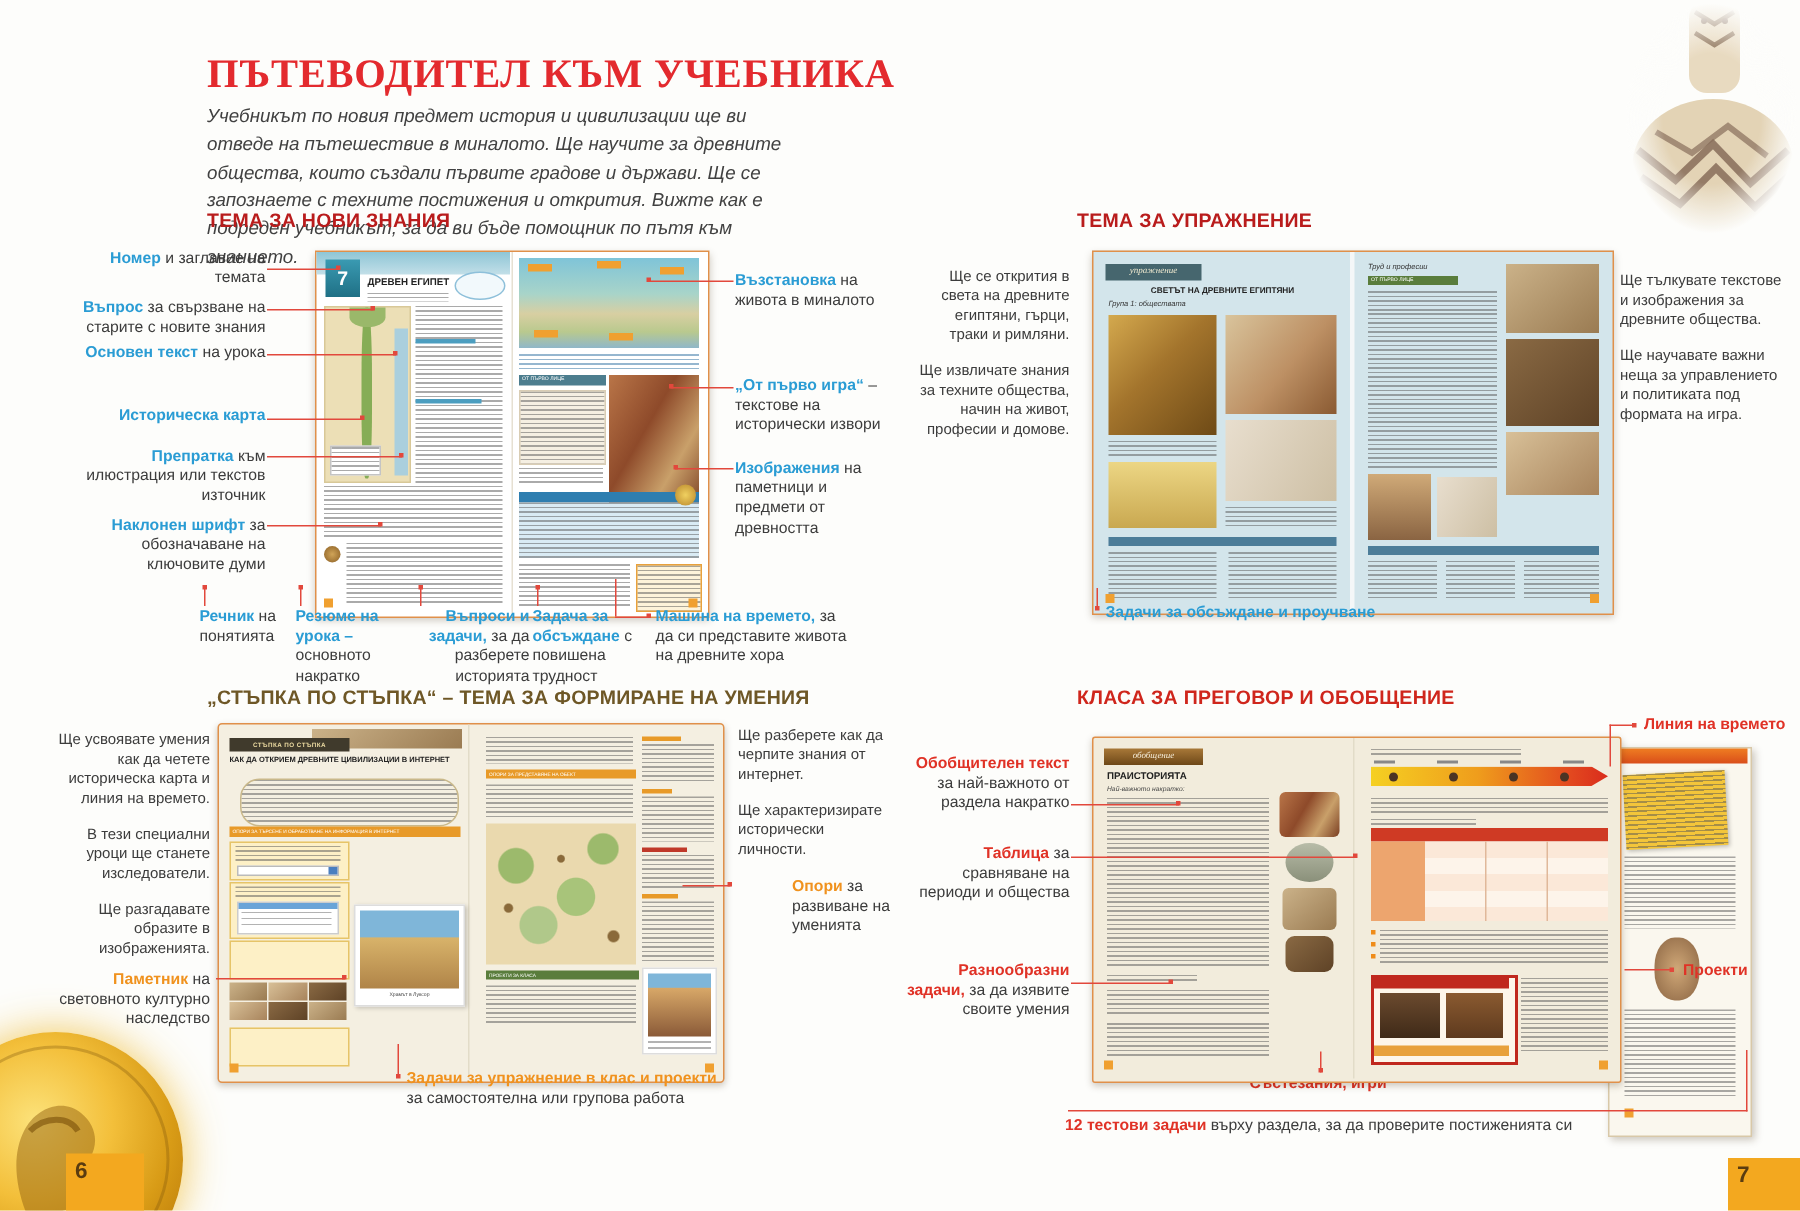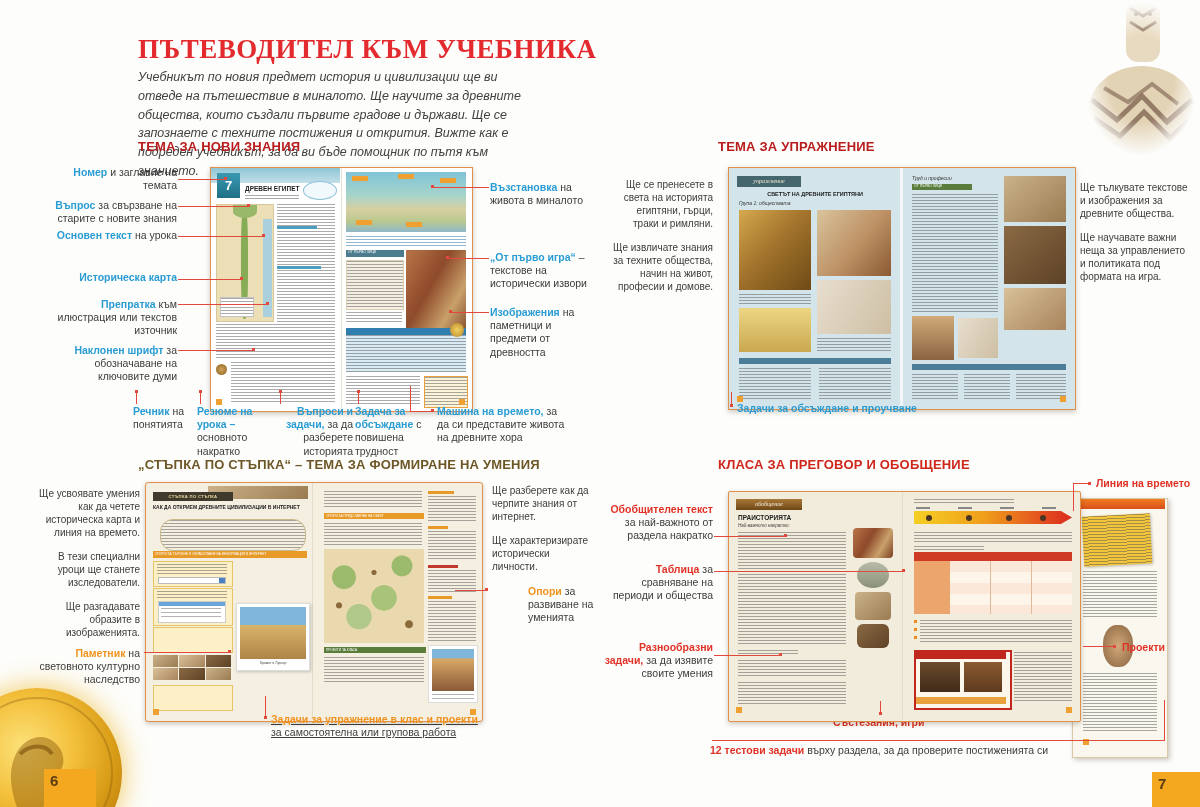--- a/index.html
+++ b/index.html
@@ -211,21 +211,21 @@
     <div class="abs ph-pale" style="left:54px;top:150px;width:40px;height:40px;"></div>
     <div class="abs" style="left:8px;top:196px;width:154px;height:6px;background:#4c7d99;"></div>
     <div class="abs tx" style="left:8px;top:206px;width:46px;height:26px;"></div>
     <div class="abs tx" style="left:60px;top:206px;width:46px;height:26px;"></div>
     <div class="abs tx" style="left:112px;top:206px;width:50px;height:26px;"></div>
     <div class="corner" style="left:156px;top:228px;"></div>
   </div>
 </div>
 
 <div class="abs note ra" style="left:613px;top:178px;width:100px;">
-  <p>Ще се пренесете в света на историята египтяни, гърци, траки и римляни.</p>
+  <p>Ще се открития в света на древните египтяни, гърци, траки и римляни.</p>
   <p>Ще извличате знания за техните общества, начин на живот, професии и домове.</p>
 </div>
 <div class="abs note" style="left:1080px;top:181px;width:112px;">
   <p>Ще тълкувате текстове и изображения за древните общества.</p>
   <p>Ще научавате важни неща за управлението и политиката под формата на игра.</p>
 </div>
 
 <div class="ln" style="left:731px;top:392px;width:1px;height:14px;"></div>
 <div class="dot" style="left:730px;top:404px;"></div>
 <div class="abs co" style="left:737px;top:402px;width:260px;"><span class="em em-blue">Задачи за обсъждане и проучване</span><span></span></div>
@@ -308,21 +308,21 @@
 <div class="abs co ra" style="left:28px;top:647px;width:112px;"><span class="em em-orange">Паметник</span><span> на световното културно наследство</span></div>
 <div class="ln" style="left:144px;top:652px;width:86px;height:1px;"></div>
 <div class="dot" style="left:228px;top:650px;"></div>
 
 <div class="abs co" style="left:492px;top:585px;width:100px;margin-left:36px;"><span class="em em-orange">Опори</span><span> за развиване на уменията</span></div>
 <div class="ln" style="left:455px;top:590px;width:32px;height:1px;"></div>
 <div class="dot" style="left:485px;top:588px;"></div>
 
 <div class="ln" style="left:265px;top:696px;width:1px;height:22px;"></div>
 <div class="dot" style="left:264px;top:716px;"></div>
-<div class="abs co" style="left:271px;top:713px;width:230px;text-decoration:underline;"><span class="em em-orange">Задачи за упражнение в клас и проекти</span><br><span> за самостоятелна или групова работа</span></div>
+<div class="abs co" style="left:271px;top:713px;width:230px;"><span class="em em-orange">Задачи за упражнение в клас и проекти</span><br><span> за самостоятелна или групова работа</span></div>
 
 <div class="abs sechead red" style="left:718px;top:457px;">КЛАСА ЗА ПРЕГОВОР И ОБОБЩЕНИЕ</div>
 
 <div class="abs" style="left:1072px;top:498px;width:94px;height:258px;background:#faf7ee;border:1px solid #d8c8a8;box-shadow:2px 2px 5px rgba(60,40,10,.25);z-index:1;">
   <div class="abs" style="left:0;top:0;width:92px;height:10px;background:linear-gradient(#ef7d22,#d94e1a);"></div>
   <div class="abs tx" style="left:10px;top:16px;width:64px;height:46px;background-color:#f3c53a;transform:rotate(-3deg);box-shadow:1px 1px 3px rgba(0,0,0,.25);padding:2px;"></div>
   <div class="abs tx" style="left:10px;top:72px;width:74px;height:48px;"></div>
   <div class="abs" style="left:30px;top:126px;width:30px;height:42px;border-radius:45%;background:radial-gradient(#d0a878,#8a6442);"></div>
   <div class="abs tx" style="left:10px;top:174px;width:74px;height:58px;"></div>
   <div class="corner" style="left:10px;top:240px;"></div>

